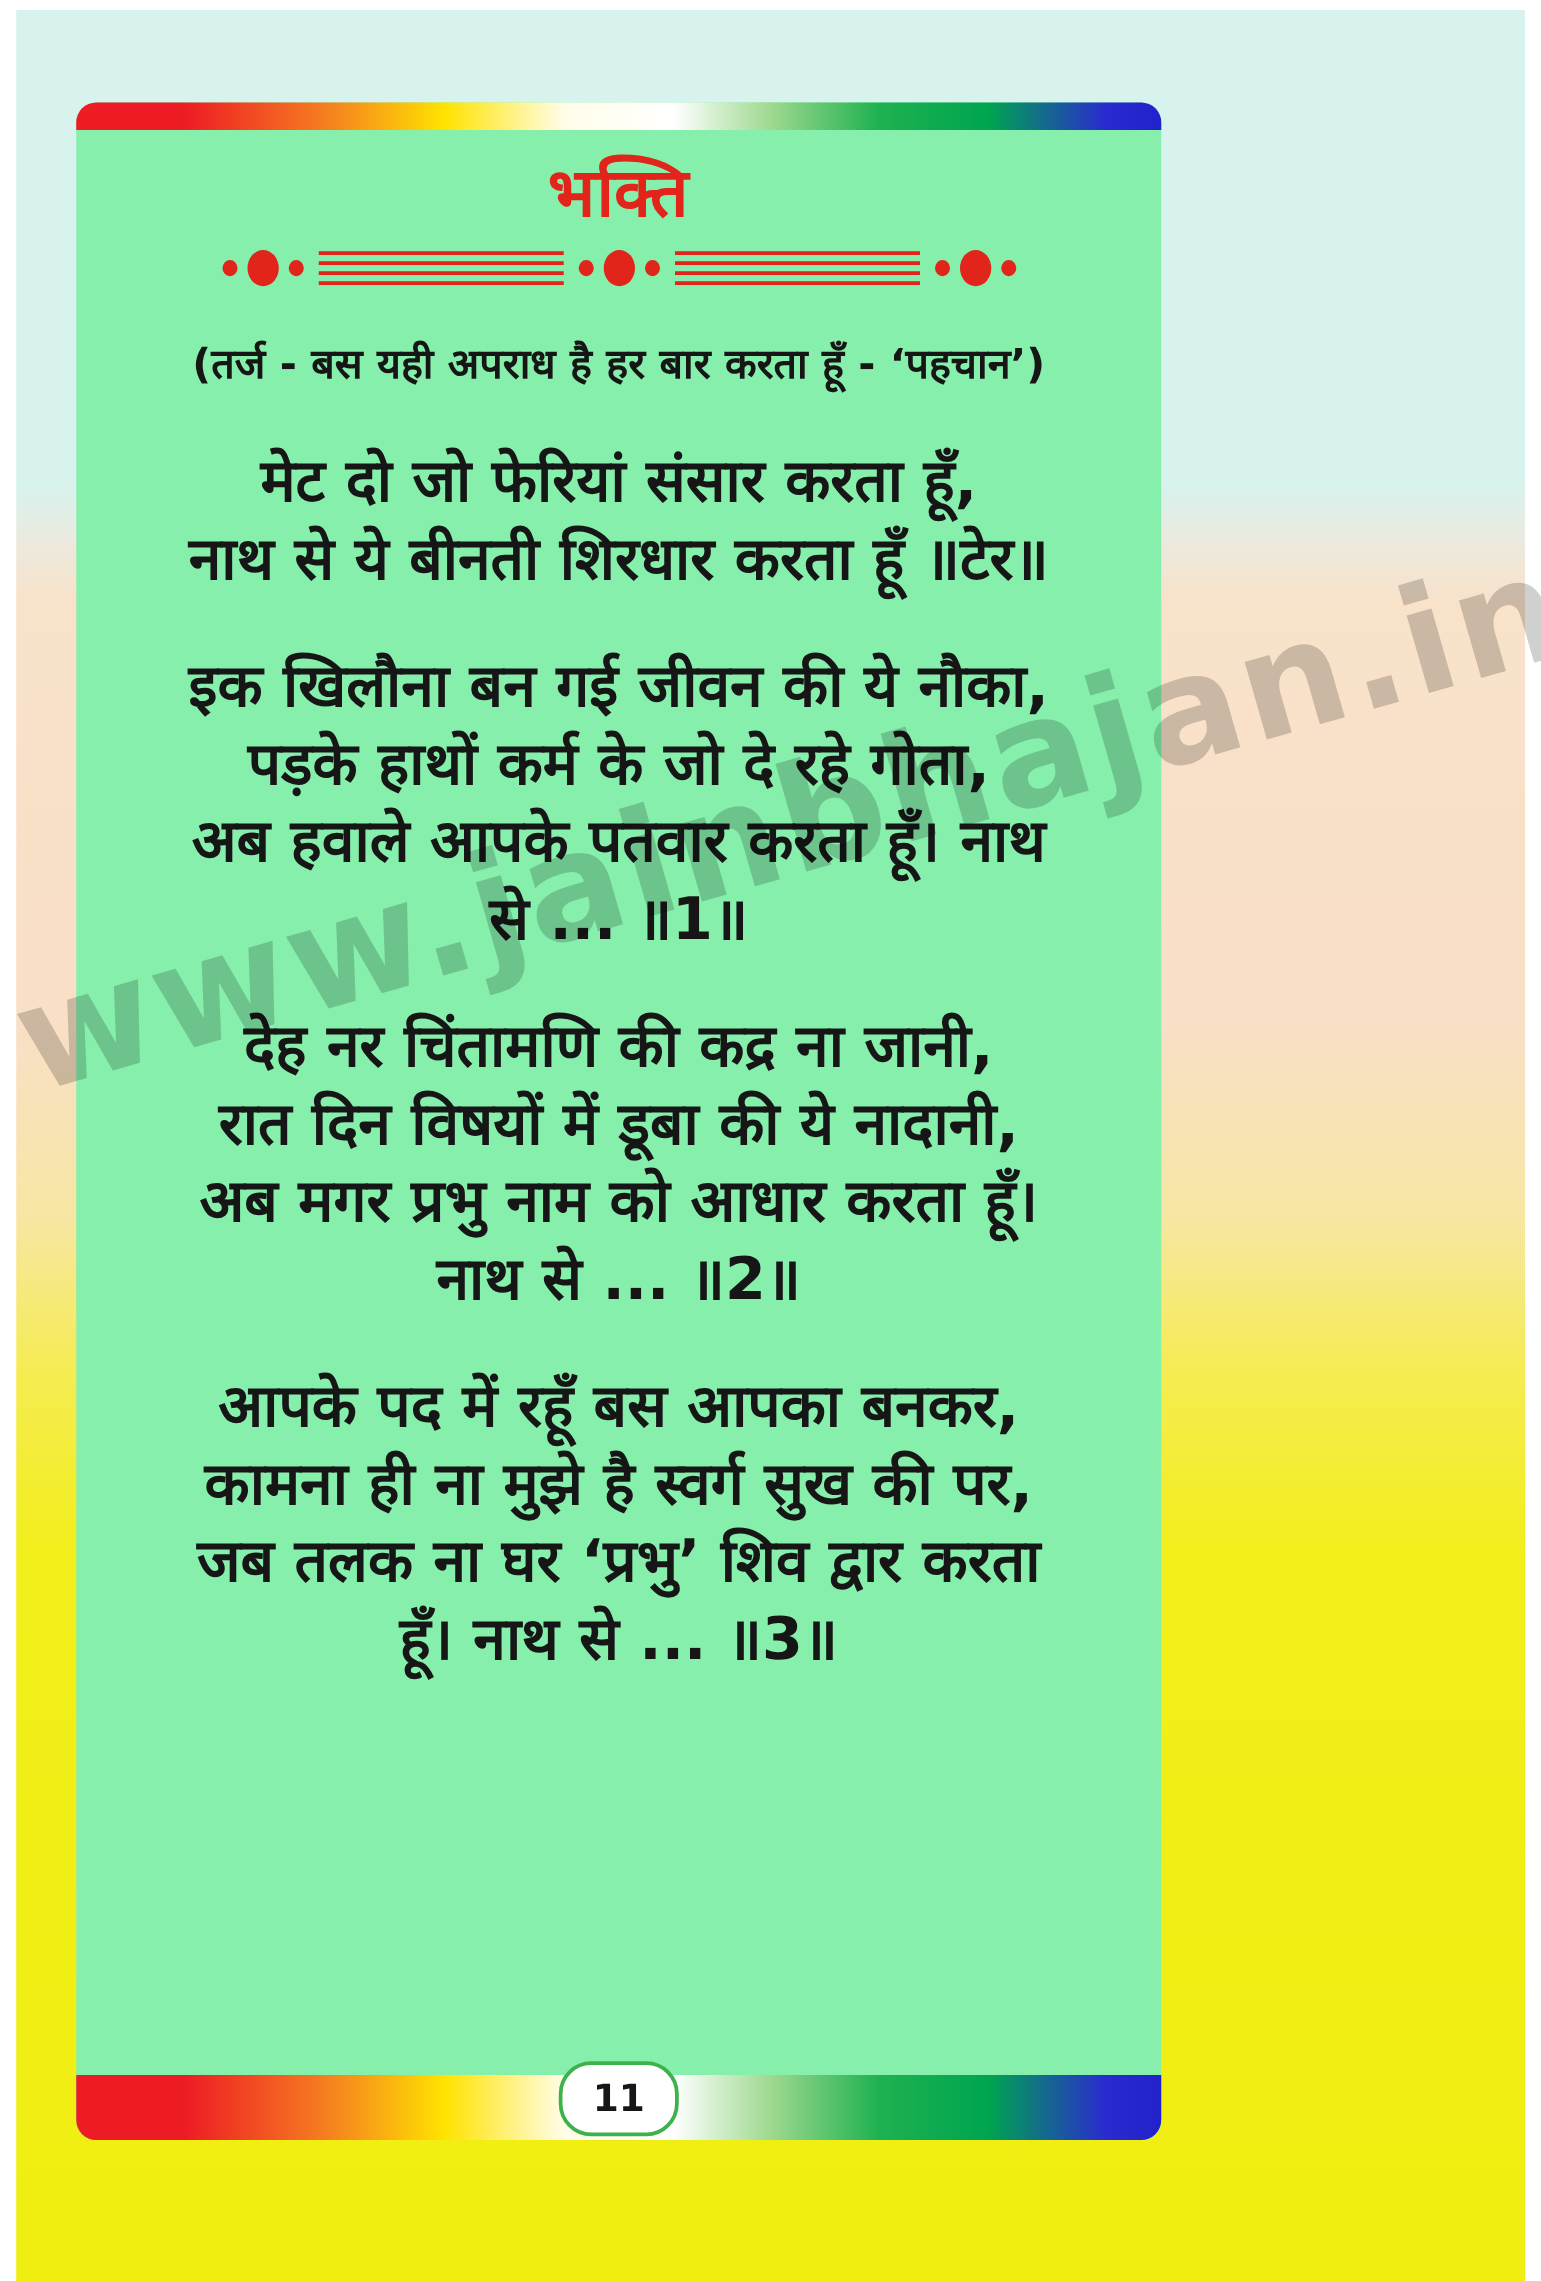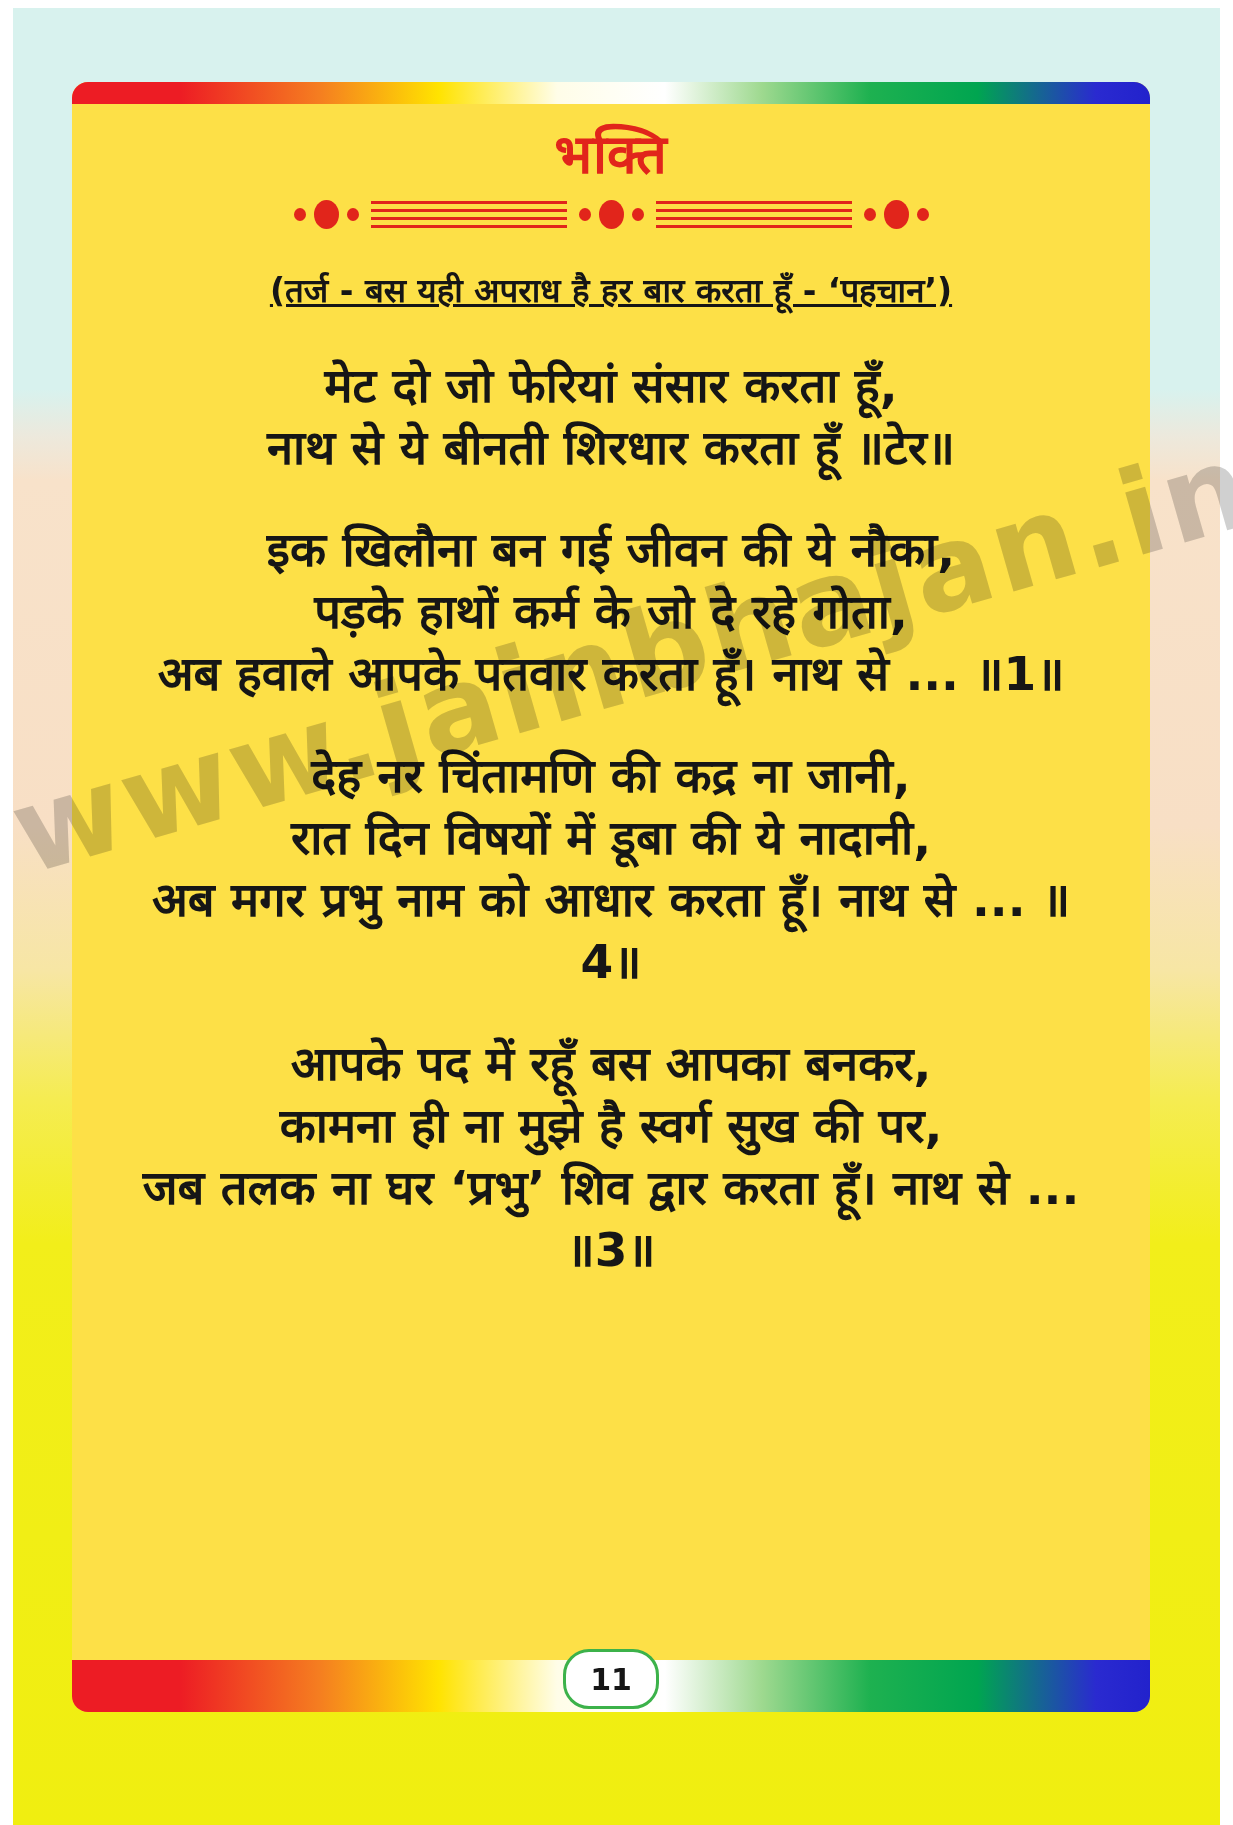--- a/index.html
+++ b/index.html
@@ -11,43 +11,43 @@
     position:absolute;left:13px;top:8px;right:13px;bottom:0;
     background:linear-gradient(180deg,
       #d8f2ee 0%, #d8f2ee 21%,
       #ece9dd 23.5%,
       #f8e2ca 26%, #f8dfc5 45%,
       #f7e6a4 53%,
       #f5ec52 60%,
       #f2ee1a 68%, #f0ee10 100%);
   }
   .card{
-    position:absolute;left:72px;top:82px;width:1078px;height:1630px;
-    background:#fde047;border-radius:16px;z-index:1;
+    position:absolute;left:61px;top:82px;width:868px;height:1630px;
+    background:#86efac;border-radius:16px;z-index:1;
   }
   .rainbow{
     background:linear-gradient(90deg,
       #ed1c24 0%, #ed1c24 10%, #f57e20 23%, #ffe300 34%,
       #fffde8 45%, #ffffff 55%, #9ed98f 64%, #1eb150 74%,
       #00a550 84%, #2a2ad0 95%, #2222cc 100%);
   }
   .bar-top{position:absolute;top:0;left:0;right:0;height:22px;border-radius:16px 16px 0 0;}
   .bar-bottom{position:absolute;bottom:0;left:0;right:0;height:52px;border-radius:0 0 16px 16px;}
   .content{position:relative;z-index:3;padding:32px 70px 0 70px;text-align:center;color:#161616;}
   .title{
     margin:10px 0 0 0;font-size:54px;line-height:62px;font-weight:bold;
     color:var(--accent);letter-spacing:1px;
   }
   .divider{display:flex;justify-content:center;align-items:center;gap:12px;margin-top:14px;}
   .dotgroup{display:flex;align-items:center;gap:8px;}
   .dot-sm{width:12px;height:13px;border-radius:50%;background:var(--accent);}
   .dot-lg{width:25px;height:29px;border-radius:50%;background:var(--accent);}
   .rulestack{display:flex;flex-direction:column;gap:4.5px;width:196px;}
   .rulestack i{display:block;height:3.5px;background:var(--accent);}
-  .tarz{margin:38px 0 0 0;font-size:33px;line-height:48px;font-weight:600;text-decoration:underline;}
+  .tarz{margin:38px 0 0 0;font-size:33px;line-height:48px;font-weight:600;}
   .stanza{margin:40px 0 0 0;font-size:47px;line-height:62px;font-weight:600;}
   .stanza p{margin:0;}
   .watermark{
     position:absolute;left:16px;top:766px;z-index:2;
     transform:rotate(-16deg);transform-origin:0 50%;
     font-size:118px;font-weight:bold;letter-spacing:3px;white-space:nowrap;
     color:#8f8f8f;opacity:0.42;mix-blend-mode:multiply;pointer-events:none;
   }
   .badge{
     position:absolute;left:50%;bottom:3px;transform:translateX(-50%);
@@ -107,21 +107,21 @@
 
     <div class="stanza">
       <p>इक खिलौना बन गई जीवन की ये नौका,</p>
       <p>पड़के हाथों कर्म के जो दे रहे गोता,</p>
       <p>अब हवाले आपके पतवार करता हूँ। नाथ से ...  ॥1॥</p>
     </div>
 
     <div class="stanza">
       <p>देह नर चिंतामणि की कद्र ना जानी,</p>
       <p>रात दिन विषयों में डूबा की ये नादानी,</p>
-      <p>अब मगर प्रभु नाम को आधार करता हूँ। नाथ से ...  ॥4॥</p>
+      <p>अब मगर प्रभु नाम को आधार करता हूँ। नाथ से ...  ॥2॥</p>
     </div>
 
     <div class="stanza">
       <p>आपके पद में रहूँ बस आपका बनकर,</p>
       <p>कामना ही ना मुझे है स्वर्ग सुख की पर,</p>
       <p>जब तलक ना घर ‘प्रभु’ शिव द्वार करता हूँ। नाथ से ...  ॥3॥</p>
     </div>
   </div>
 
   <div class="rainbow bar-bottom"></div>

